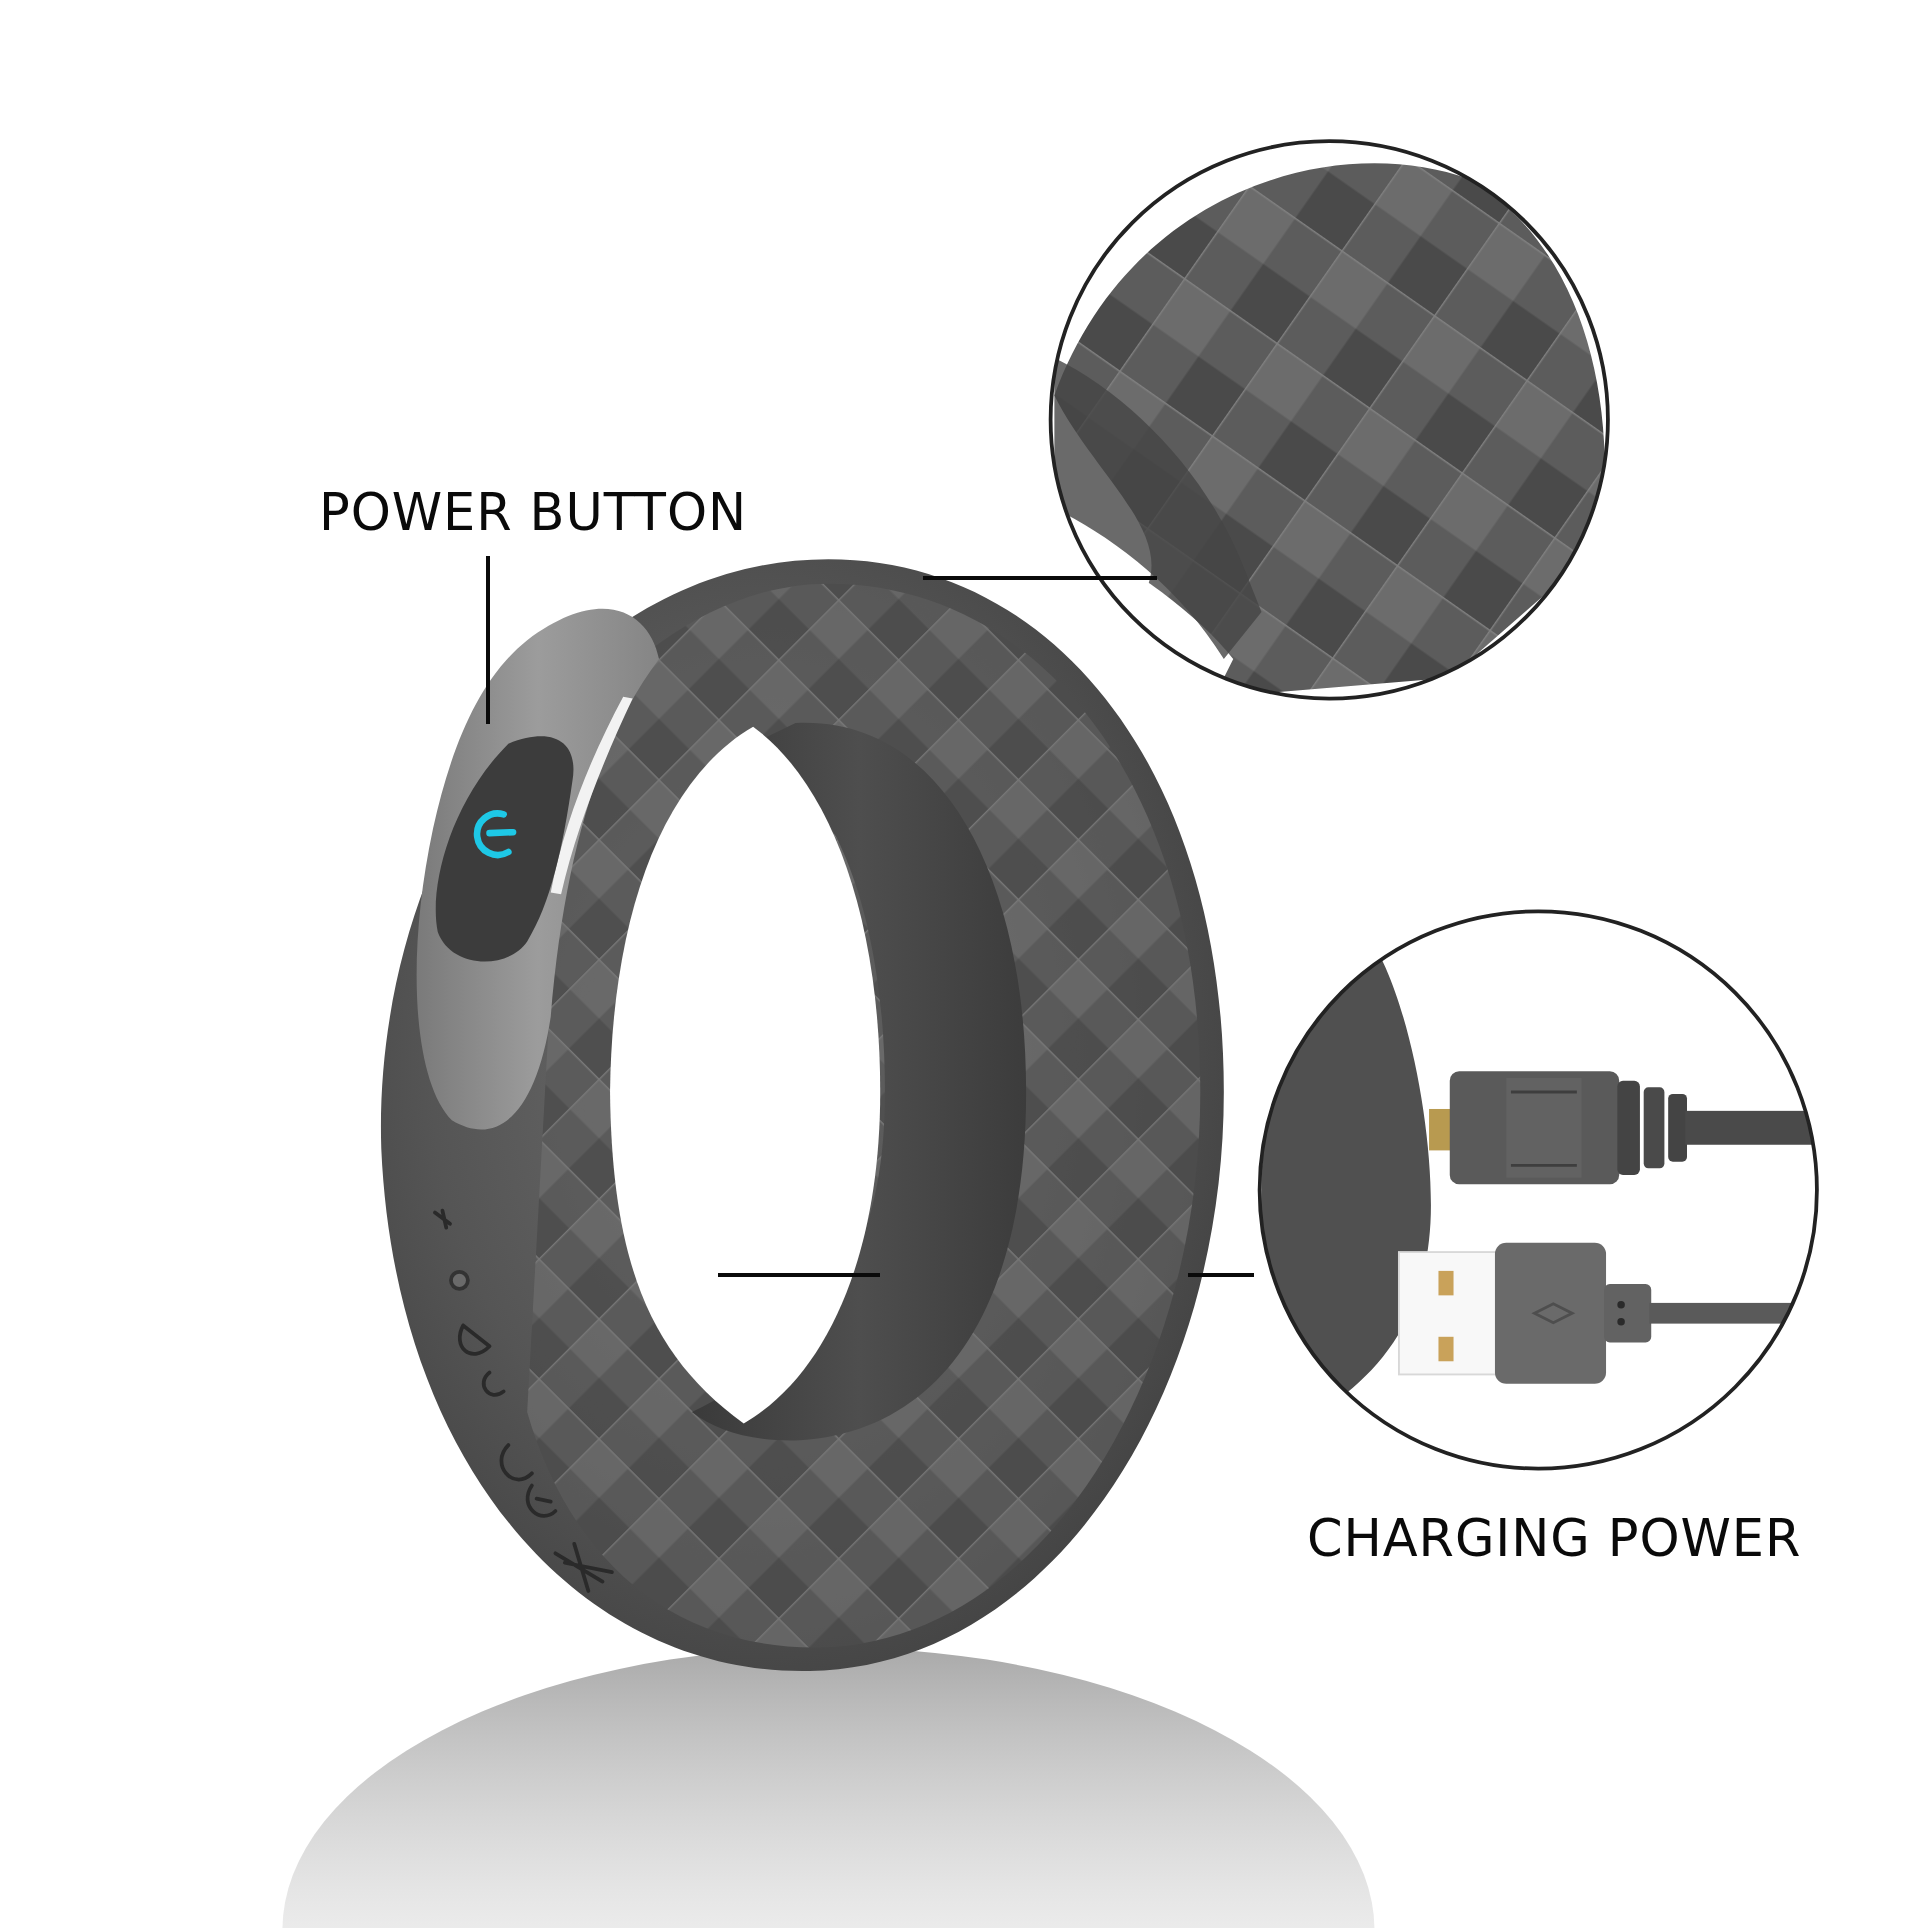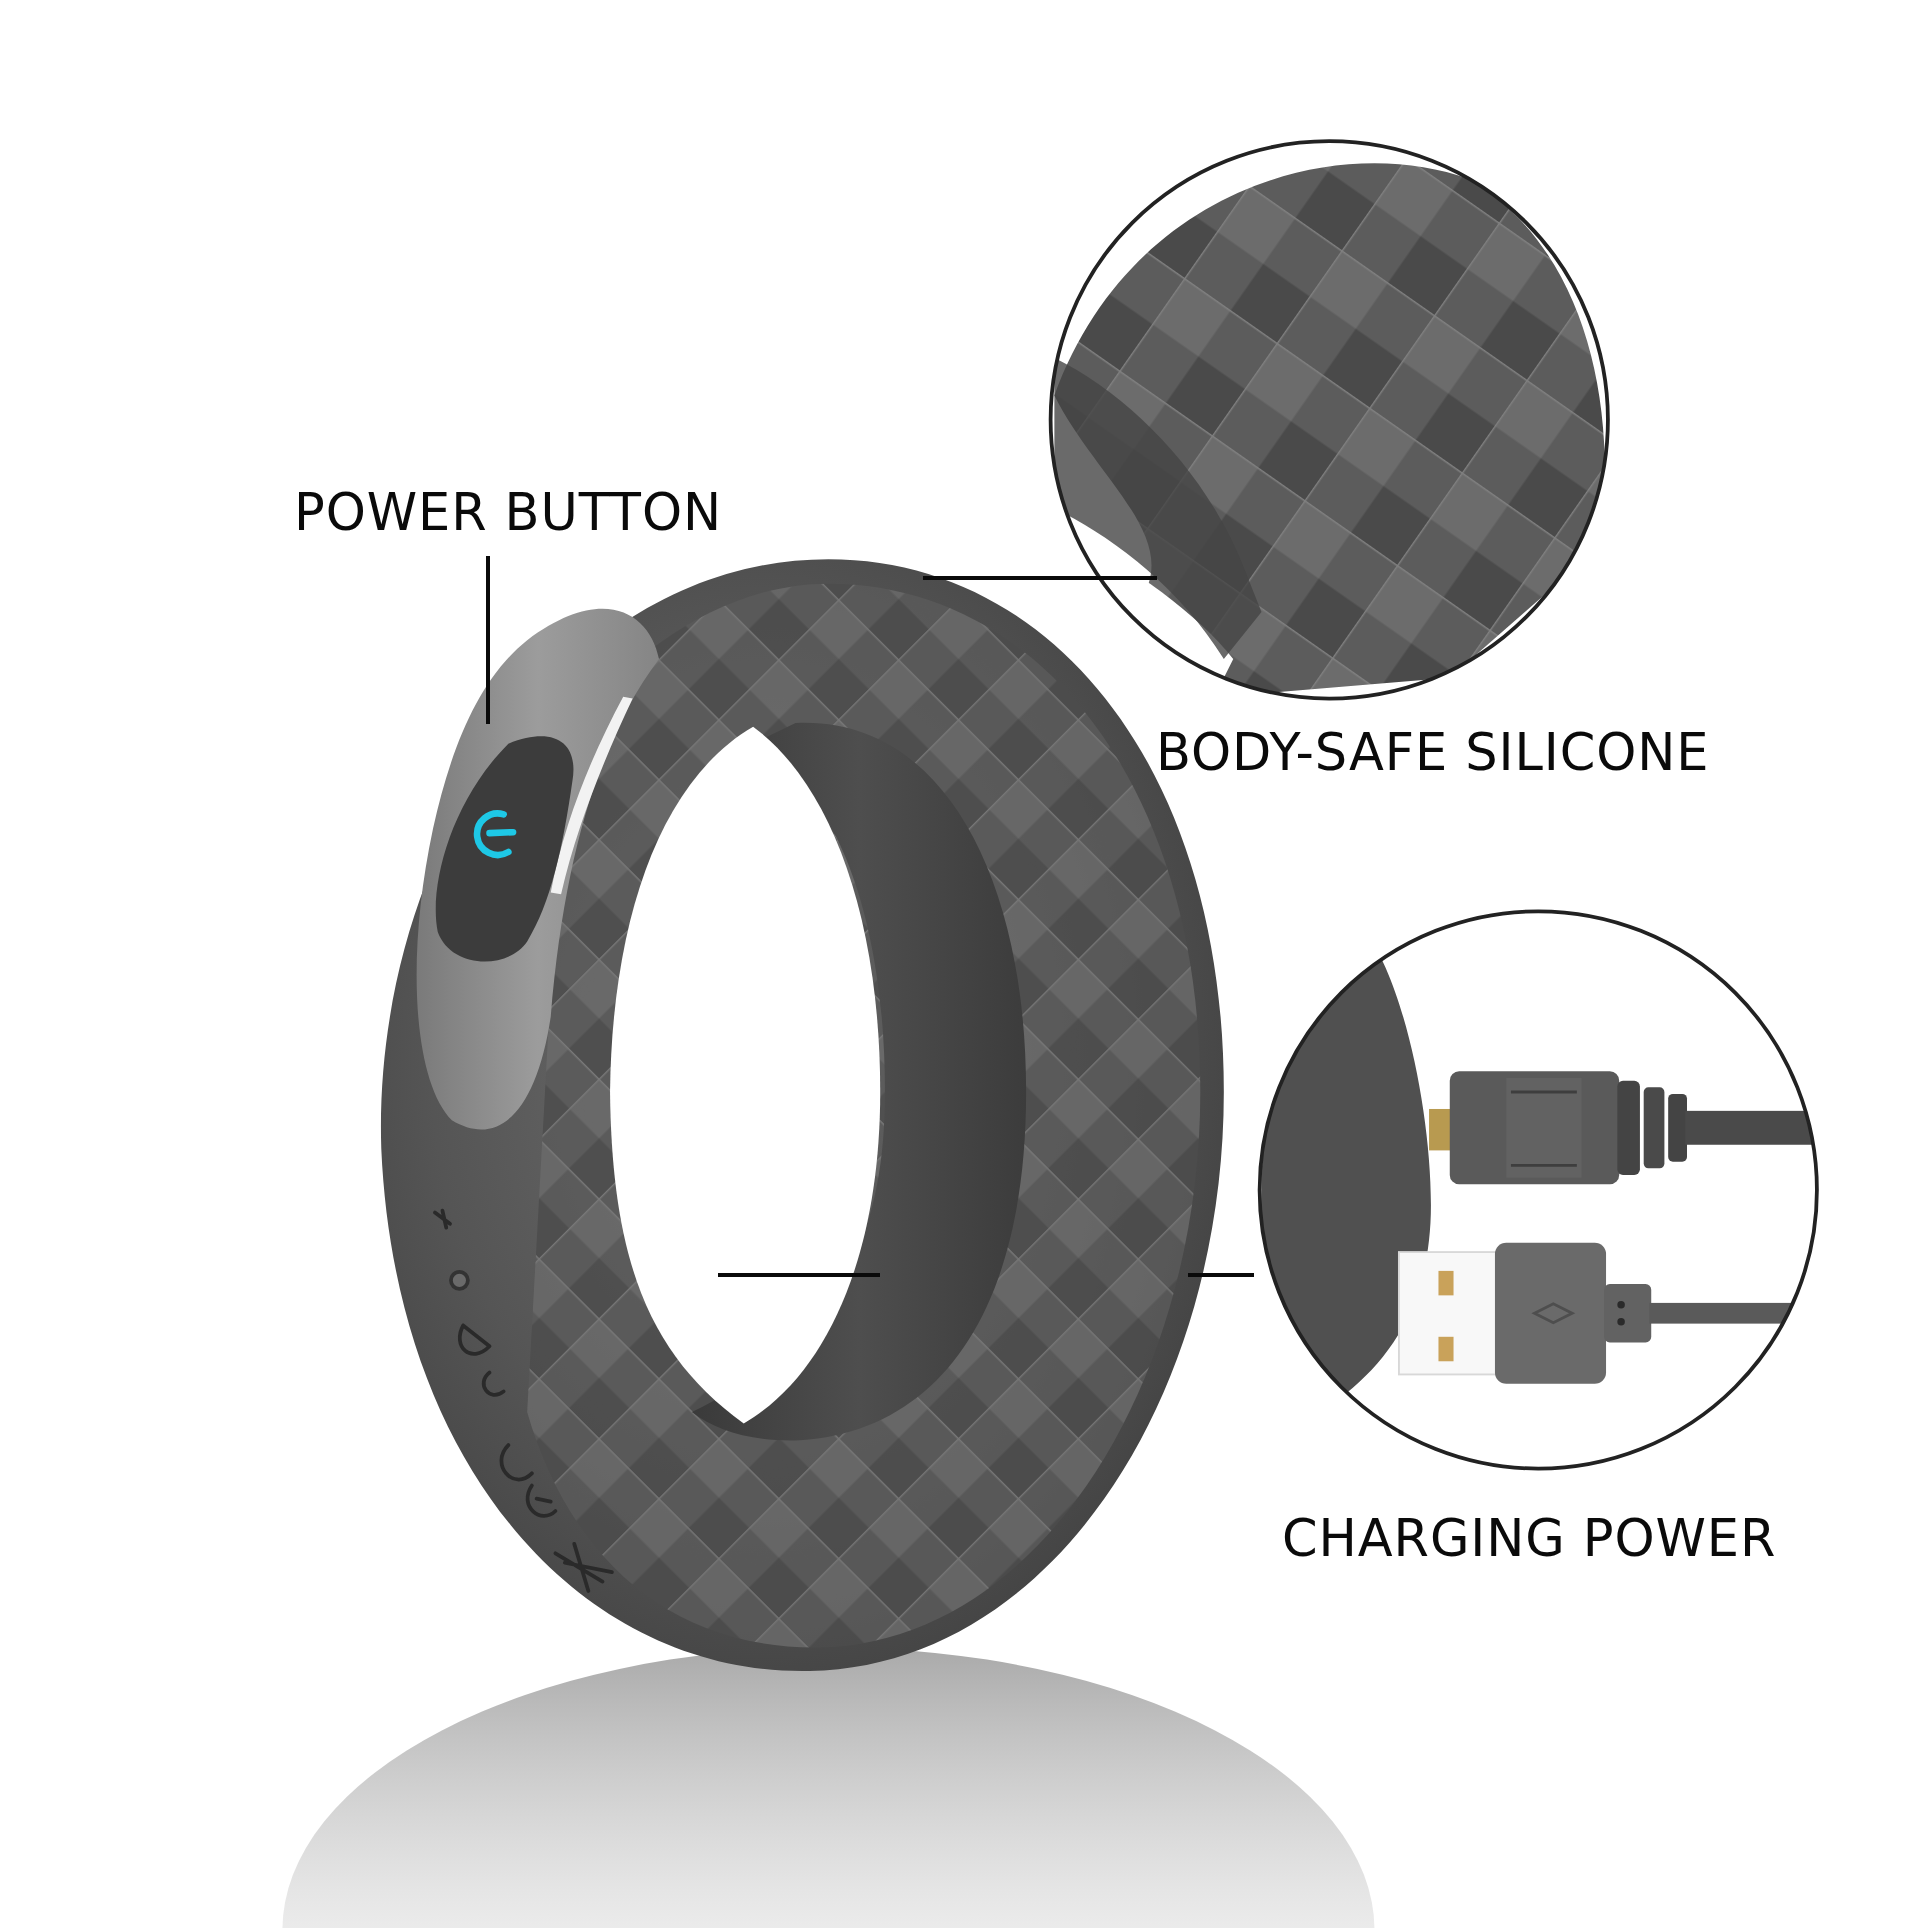--- a/index.html
+++ b/index.html
@@ -15,20 +15,21 @@
   }
   .label {
     position: absolute;
     font-family: "DejaVu Sans", sans-serif;
     font-weight: normal;
     color: #0a0a0a;
     font-size: 51px;
     letter-spacing: 0.9px;
     white-space: nowrap;
     line-height: 1;
+    margin-left: 25px;
   }
   .leader {
     position: absolute;
     background: #0a0a0a;
   }
   svg.art {
     position: absolute;
     left: 0; top: 0;
   }
 </style>
@@ -184,17 +185,16 @@
       <circle cx="1634" cy="1264" r="296" fill="none" stroke="#222222" stroke-width="4"></circle>
     </g>
   </svg>
 
   <div class="leader" style="left:486px; top:556px; width:3.8px; height:168px;"></div>
   <div class="leader" style="left:923px; top:576px; width:234px; height:3.8px;"></div>
   <div class="leader" style="left:718px; top:1273px; width:162px; height:3.8px;"></div>
   <div class="leader" style="left:1188px; top:1273px; width:66px; height:3.8px;"></div>
 
   <div class="label" style="left:294px; top:487px;">POWER BUTTON</div>
-  <div class="label" style="left:1156px; top:727px;">BODY-SAFE SILICONE</div>
   <div class="label" style="left:1282px; top:1513px;">CHARGING POWER</div>
 
 </div>
 
 
 </body></html>

